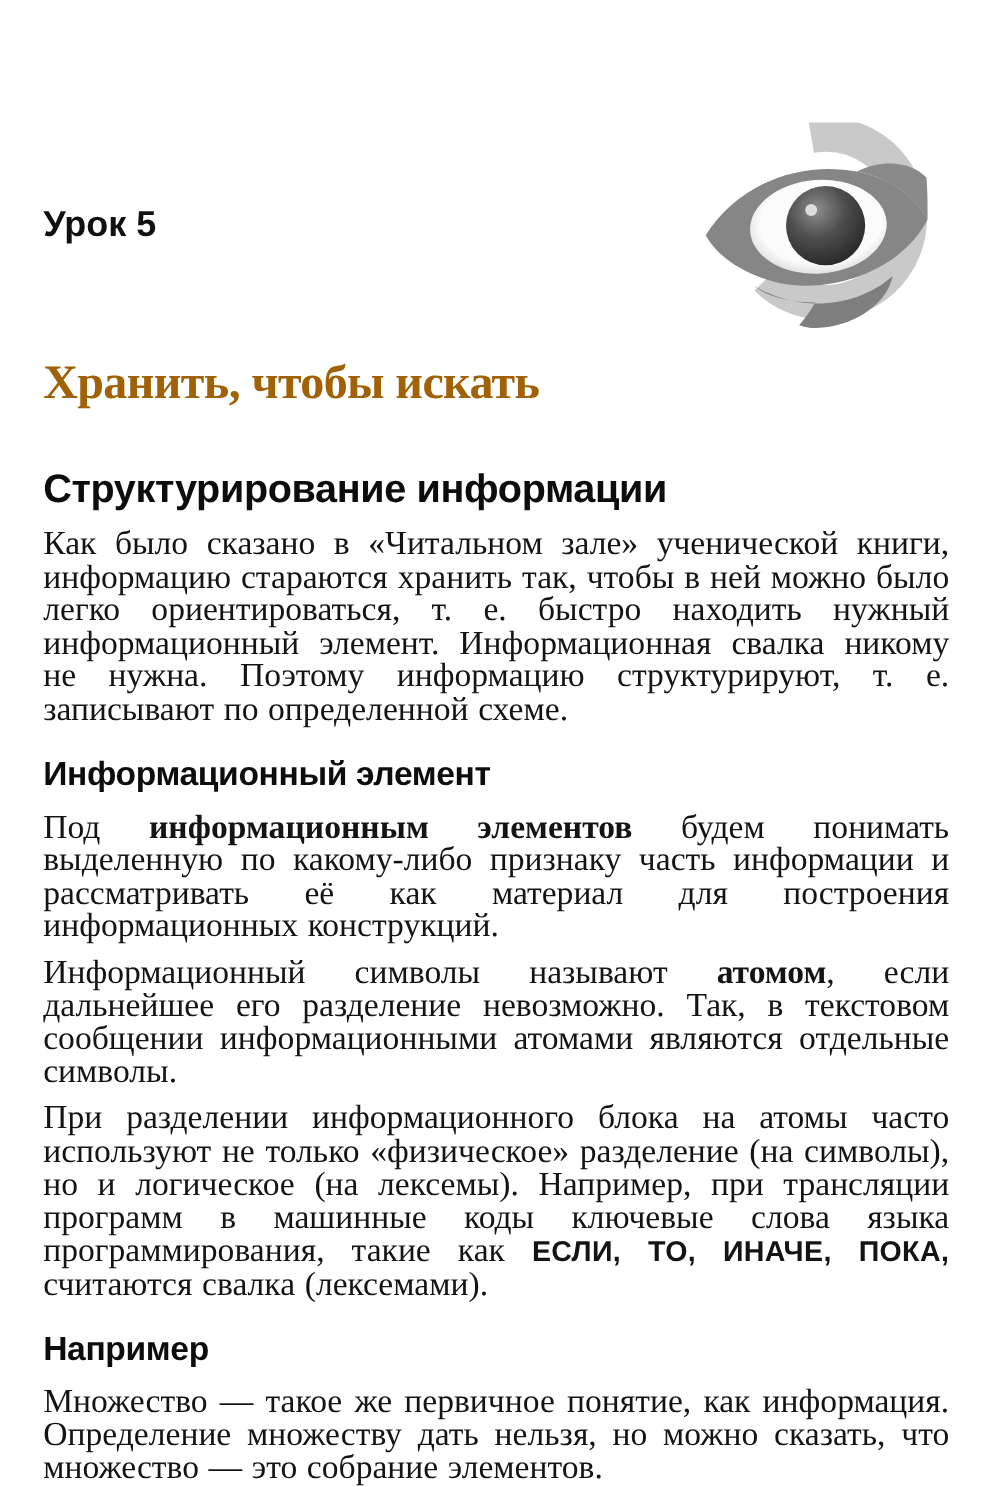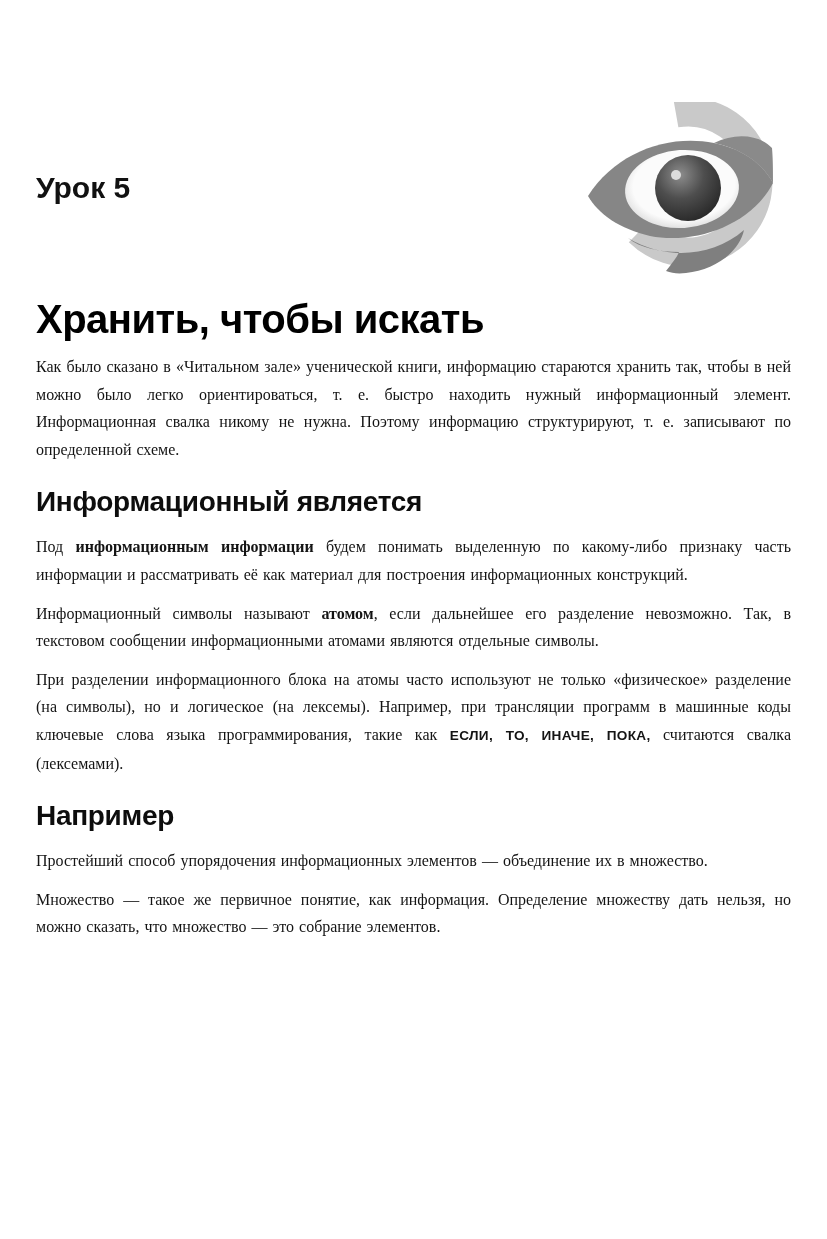--- a/index.html
+++ b/index.html
@@ -24,26 +24,26 @@
     color: #111;
   }
   .logo {
     position: absolute;
     top: 102px; right: 40px;
     width: 212px; height: 180px;
   }
   .logo svg { width: 100%; height: 100%; }
   .title {
     margin: 90px 0 0 0;
-    font-family: Liberation Sans, sans-serif;
+    font-family: Liberation Serif, serif;
     font-weight: 700;
     font-size: 40px;
     line-height: 46px;
     letter-spacing: -0.5px;
-    color: #000000;
+    color: #a16207;
   }
   .h-section {
     margin: 46px 0 0 0;
     font-family: "Liberation Sans", sans-serif;
     font-weight: 700;
     font-size: 33px;
     line-height: 38px;
     letter-spacing: -0.3px;
     color: #0d0d0d;
   }
@@ -51,21 +51,21 @@
     margin: 22px 0 0 0;
     font-family: "Liberation Sans", sans-serif;
     font-weight: 700;
     font-size: 28px;
     line-height: 34px;
     letter-spacing: -0.3px;
     color: #0d0d0d;
   }
   p.body-par {
     margin: 11px 0 0 0;
-    font-size: 16px;
+    font-size: 28px;
     line-height: 27.6px;
     text-align: justify;
     hyphens: auto;
     -webkit-hyphens: auto;
     word-spacing: 1px;
   }
   .h-section + p.body-par, .h-sub + p.body-par { margin-top: 14px; }
   .term { font-weight: 700; }
   .kw {
     font-family: Liberation Sans, sans-serif;
@@ -106,23 +106,23 @@
       <circle cx="112" cy="86" r="33" fill="url(#irisGrad)"></circle>
       <circle cx="100" cy="73" r="5" fill="#dcdcdc"></circle>
 
       <path d="M52,136 C88,158 136,156 168,128 C163,151 138,168 110,171 C101,172 96,171 90,169 C97,160 101,155 103,150 C84,150 64,146 52,136 Z" fill="#7f7f7f"></path>
     </svg>
   </div>
 
   <h1 class="title">Хранить, чтобы искать</h1>
 
   <div id="content">
+      <div class="h-section">Структурирование информации</div>
       <p class="body-par"><span>Как было сказано в «Читальном зале» ученической книги, информацию стараются хранить так, чтобы в ней можно было легко ориентироваться, т. е. быстро находить нужный информационный элемент. Информационная свалка никому не нужна. Поэтому информацию структурируют, т. е. записывают по определенной схеме.</span></p>
-      <div class="h-sub">Информационный является</div>
-      <p class="body-par"><span>Под </span><span class="term">информационным информации</span><span> будем понимать выделенную по какому-либо признаку часть информации и рассматривать её как материал для построения информационных конструкций.</span></p>
+      <div class="h-sub">Информационный элемент</div>
+      <p class="body-par"><span>Под </span><span class="term">информационным элементов</span><span> будем понимать выделенную по какому-либо признаку часть информации и рассматривать её как материал для построения информационных конструкций.</span></p>
       <p class="body-par"><span>Информационный символы называют </span><span class="term">атомом</span><span>, если дальнейшее его разделение невозможно. Так, в текстовом сообщении информационными атомами являются отдельные символы.</span></p>
       <p class="body-par"><span>При разделении информационного блока на атомы часто используют не только «физическое» разделение (на символы), но и логическое (на лексемы). Например, при трансляции программ в машинные коды ключевые слова языка программирования, такие как </span><span class="kw">ЕСЛИ, ТО, ИНАЧЕ, ПОКА,</span><span> считаются свалка (лексемами).</span></p>
       <div class="h-sub">Например</div>
-      <p class="body-par"><span>Простейший способ упорядочения информационных элементов — объединение их в множество.</span></p>
       <p class="body-par"><span>Множество — такое же первичное понятие, как информация. Определение множеству дать нельзя, но можно сказать, что множество — это собрание элементов.</span></p>
     </div>
 
 </div>
 
 </body></html>

